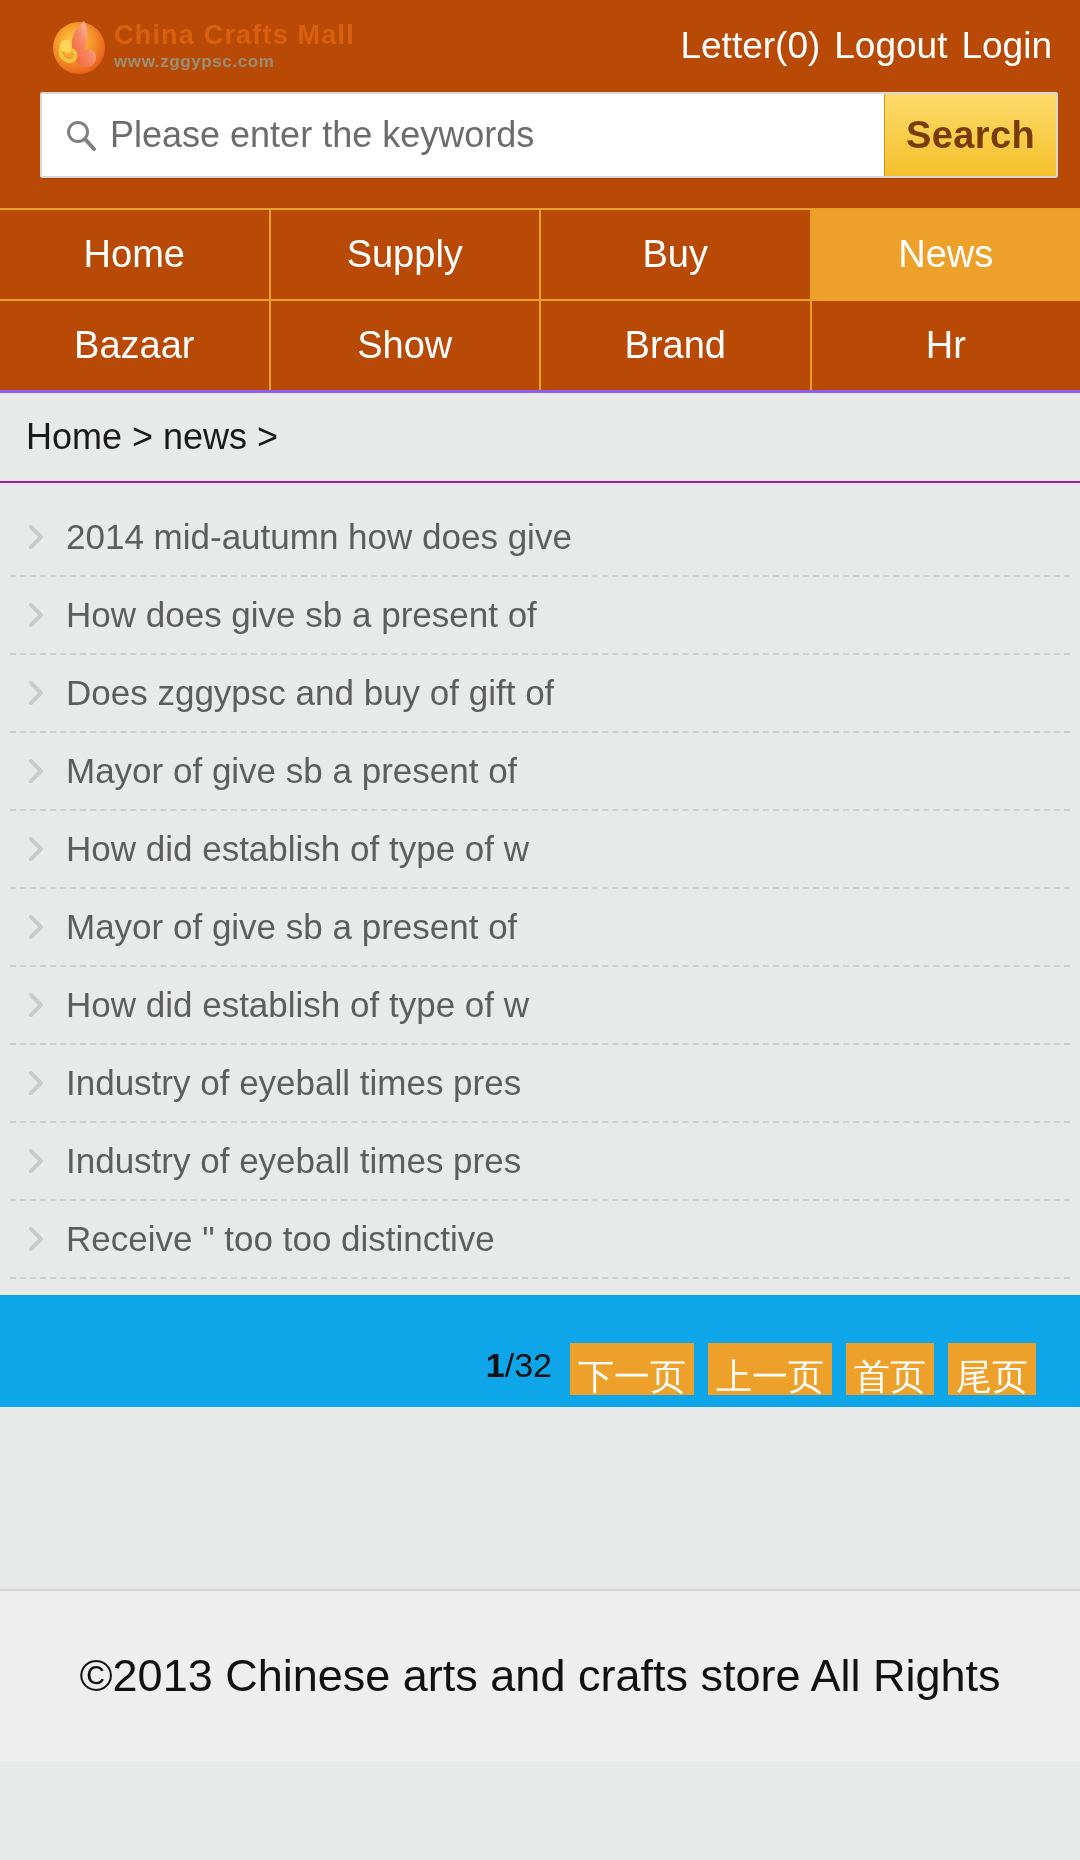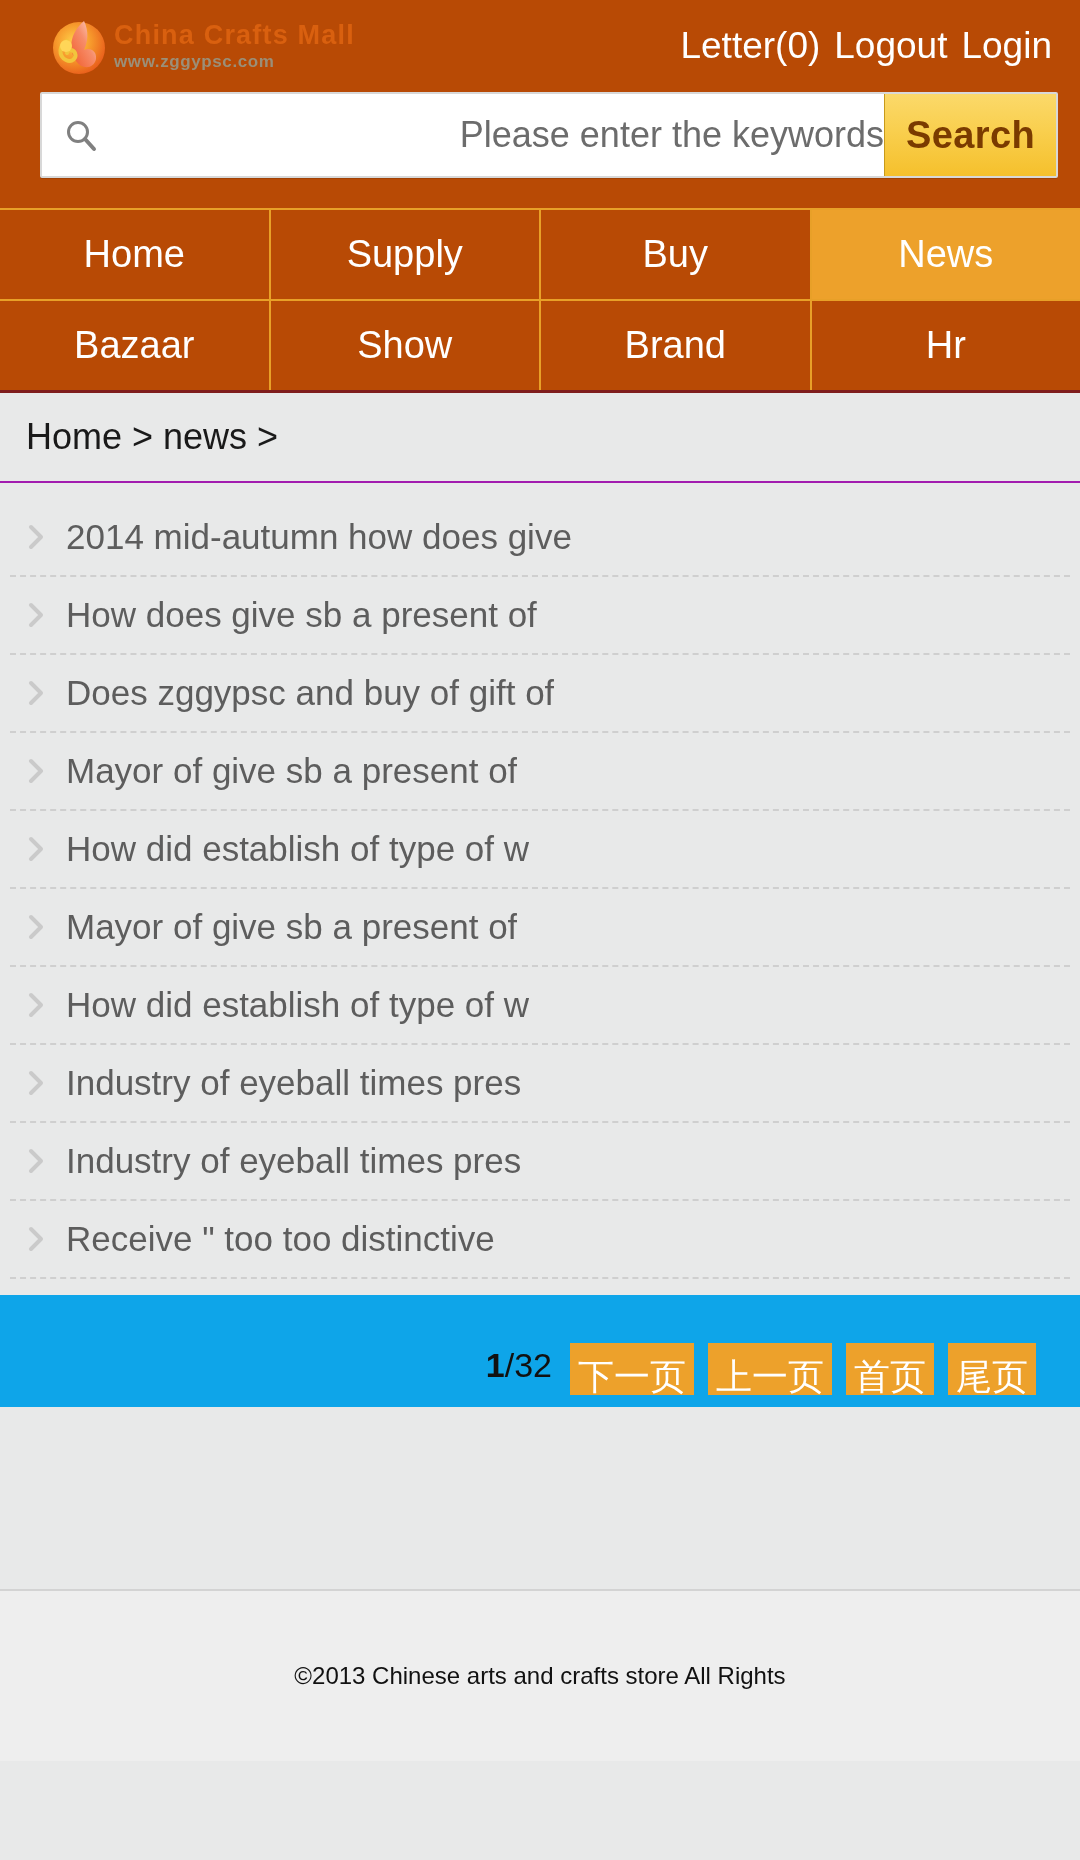--- a/index.html
+++ b/index.html
@@ -109,21 +109,20 @@
 
   .search-input {
     border: 0;
     outline: 0;
     flex: 1 1 auto;
     font-family: "Liberation Sans", sans-serif;
     font-size: 36px;
     color: #6c6c6c;
     background: transparent;
     min-width: 0;
-    text-align: right;
   }
   .search-input::placeholder { color: #6c6c6c; opacity: 1; }
 
   .search-btn {
     flex: 0 0 172px;
     border: 0;
     border-left: 1px solid #c79a1c;
     background: linear-gradient(180deg,#fbd96a 0%,#f9cf4e 45%,#f5c02c 100%);
     color: #7a3b00;
     font-family: "Liberation Sans", sans-serif;
@@ -133,21 +132,21 @@
     letter-spacing: 0.4px;
   }
 
   
   .nav {
     display: grid;
     grid-template-columns: repeat(4, 1fr);
     background: #e8a028;
     gap: 2px;
     border-top: 2px solid #e8a028;
-    border-bottom: 3px solid #7f1d1d;
+    border-bottom: 3px solid #8b5cf6;
   }
 
   .nav-cell {
     background: #b84a05;
     color: #ffffff;
     font-size: 38px;
     height: 89px;
     display: flex;
     align-items: center;
     justify-content: center;
@@ -242,21 +241,21 @@
     height: 184px;
     border-bottom: 2px solid #d3d3d3;
   }
 
   .footer {
     background: #eeeeee;
     height: 170px;
     display: flex;
     align-items: center;
     justify-content: center;
-    font-size: 24px;
+    font-size: 45px;
     color: #111111;
     text-align: left;
   }
 </style>
 </head>
 <body>
 
 <div class="header">
 
   <div class="header-top">

